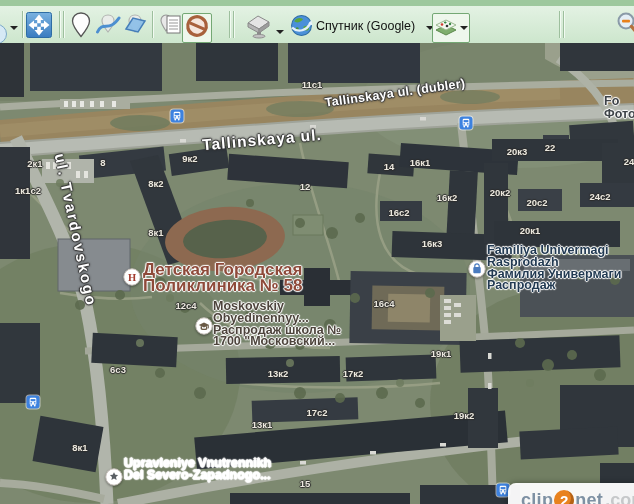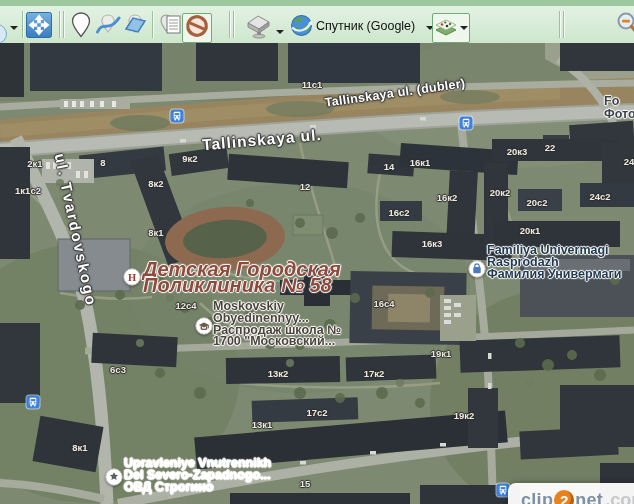--- a/index.html
+++ b/index.html
@@ -427,33 +427,33 @@
         <div class="bldg-label" style="left: 517px; top: 108px;">20к3</div>
         <div class="bldg-label" style="left: 550px; top: 104px;">22</div>
         <div class="bldg-label" style="left: 629px; top: 118px;">24</div>
         <div class="bldg-label" style="left: 500px; top: 149px;">20к2</div>
         <div class="bldg-label" style="left: 537px; top: 159px;">20с2</div>
         <div class="bldg-label" style="left: 600px; top: 153px;">24с2</div>
         <div class="bldg-label" style="left: 530px; top: 187px;">20к1</div>
         <div class="bldg-label" style="left: 186px; top: 262px;">12с4</div>
         <div class="bldg-label" style="left: 118px; top: 289px; margin-top: 37px;">6с3</div>
         <div class="bldg-label" style="left: 278px; top: 330px;">13к2</div>
-        <div class="bldg-label" style="left: 374px; top: 330px;">17к2</div>
+        <div class="bldg-label" style="left: 353px; top: 330px;">17к2</div>
         <div class="bldg-label" style="left: 317px; top: 369px;">17с2</div>
         <div class="bldg-label" style="left: 262px; top: 381px;">13к1</div>
         <div class="bldg-label" style="left: 441px; top: 310px;">19к1</div>
         <div class="bldg-label" style="left: 464px; top: 372px;">19к2</div>
         <div class="bldg-label" style="left: 80px; top: 404px;">8к1</div>
         <div class="bldg-label" style="left: 305px; top: 440px;">15</div>
         <div class="bldg-label" style="left: 535px; top: 432px; margin-top: 39px;">21</div>
         <div class="poi-icon" style="left: 132px; top: 234px;"><svg viewBox="0 0 18 18" width="18" height="18">
             <circle cx="9" cy="9" r="8.2" fill="#fff" stroke="#c9c2bc"></circle>
             <text x="9" y="12.8" text-anchor="middle" font-size="10.5" font-family="Liberation Serif,serif" font-weight="bold" fill="#a33b2e">H</text>
           </svg></div>
-        <div class="poi-text" style="left: 143px; top: 219px; color: rgb(142, 74, 58); font-size: 20px; line-height: 15.5px; font-style: italic;">
+        <div class="poi-text" style="left: 143px; top: 219px; color: rgb(142, 74, 58); font-size: 17px; line-height: 15.5px;">
           <div>Детская Городская</div>
           <div>Поликлиника № 58</div>
         </div>
         <div class="poi-icon" style="left: 204px; top: 283px;"><svg viewBox="0 0 18 18" width="18" height="18">
             <circle cx="9" cy="9" r="8.2" fill="#fff" stroke="#c9c2bc"></circle>
             <polygon points="3.8,8 9,5.4 14.2,8 9,10.6" fill="#6b5b47"></polygon>
             <path d="M6.3,9.3 v2.2 c0,1.1 5.4,1.1 5.4,0 V9.3" fill="none" stroke="#6b5b47" stroke-width="1.4"></path>
             <line x1="13.4" y1="8.2" x2="13.4" y2="11.4" stroke="#6b5b47" stroke-width="0.9"></line>
           </svg></div>
         <div class="poi-text" style="left: 213px; top: 258px; color: rgb(77, 68, 60); font-size: 12.5px; line-height: 11.8px;">
@@ -464,29 +464,29 @@
         </div>
         <div class="poi-icon" style="left: 477px; top: 226px;"><svg viewBox="0 0 18 18" width="18" height="18">
             <circle cx="9" cy="9" r="8.2" fill="#fff" stroke="#c9c2bc"></circle>
             <rect x="5.3" y="7" width="7.4" height="6.2" rx="1" fill="#4a7bbf"></rect>
             <path d="M6.8,7.2 v-1.1 a2.2,2.2 0 0 1 4.4,0 v1.1" fill="none" stroke="#4a7bbf" stroke-width="1.2"></path>
           </svg></div>
         <div class="poi-text" style="left: 487px; top: 202px; color: rgb(34, 58, 82); font-size: 12.5px; line-height: 11.8px;">
           <div>Familiya Univermagi</div>
           <div>Rasprodazh</div>
           <div>Фамилия Универмаги</div>
+          <div>Распродаж</div>
         </div>
         <div class="poi-icon" style="left: 114px; top: 434px;"><svg viewBox="0 0 18 18" width="18" height="18">
             <circle cx="9" cy="9" r="8.2" fill="#fff" stroke="#c9c2bc"></circle>
             <path d="M9,4.2 l1.3,2.6 2.8,0.3 -2.1,2 0.6,2.8 -2.6,-1.4 -2.6,1.4 0.6,-2.8 -2.1,-2 2.8,-0.3 Z" fill="#5a5f64"></path>
           </svg></div>
         <div class="poi-text" style="left: 124px; top: 415px; color: #ffffff; font-size: 12.5px; line-height: 11.8px;">
           <div>Upravleniye Vnutrennikh</div>
           <div>Del Severo-Zapadnogo...</div>
-          <div>ОВД Строгино</div>
         </div>
         <div class="poi-text" style="left: 604px; top: 52px; color: rgb(62, 67, 72); font-size: 12.5px; line-height: 13px;">
           <div>Fo</div>
           <div>Фото</div>
         </div>
         <div class="transit-stop" style="left: 177px; top: 73px;">
           <svg viewBox="0 0 12 12" width="11" height="11">
             <rect x="2.4" y="1.4" width="7.2" height="7.6" rx="1.2" fill="#fff"></rect>
             <rect x="3.4" y="2.8" width="5.2" height="2.4" fill="#3d82e0"></rect>
             <rect x="3.2" y="6.2" width="1.8" height="1.5" fill="#3d82e0"></rect>

